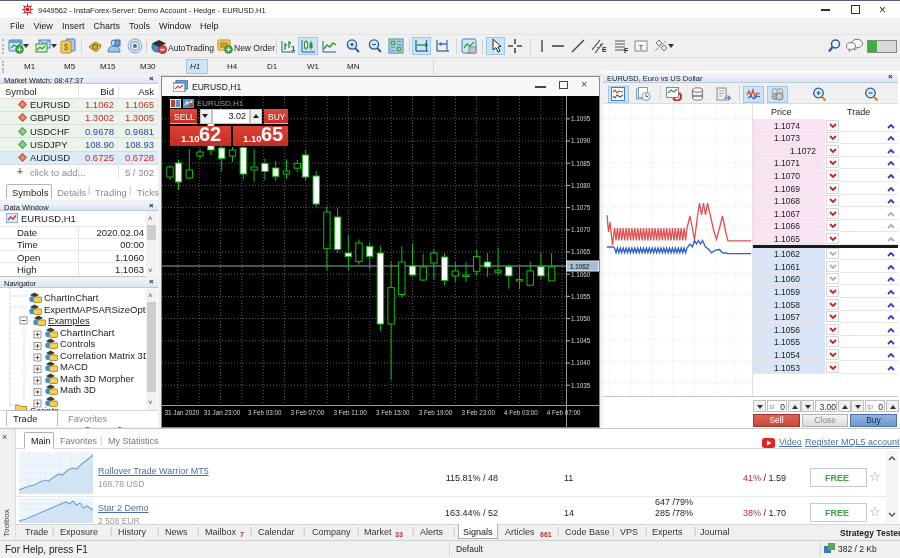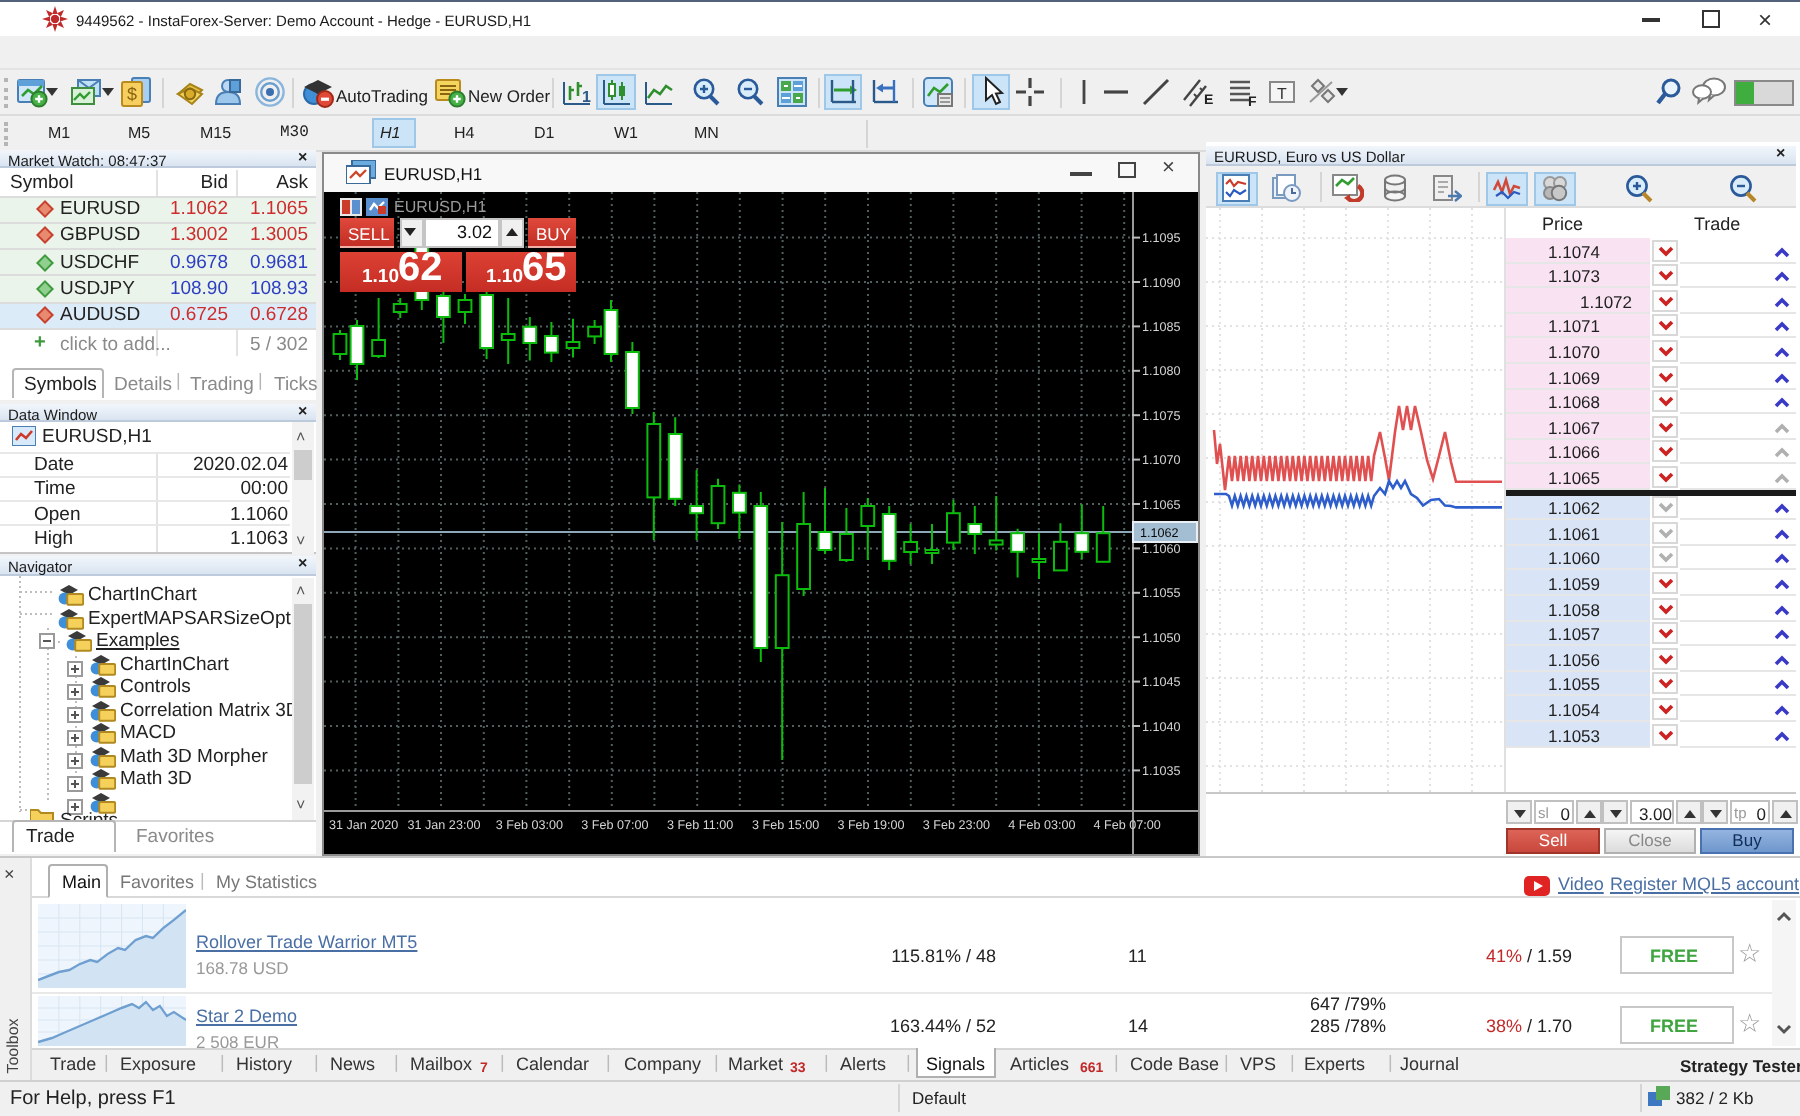--- a/index.html
+++ b/index.html
@@ -36,20 +36,29 @@
  <path d="M2 11 L3.6 7.5 L5.5 9.4 Z"></path>
         <path d="M11 11 L7.5 9.4 L9.4 7.5 Z"></path>
       </g>
 </svg>
 <div class="ab" style="left:38px;top:5.5px;font-size:7.5px;color:#1a1a1a;">9449562 - InstaForex-Server: Demo Account - Hedge - EURUSD,H1</div>
 <div class="ab" style="left:821px;top:9px;width:9px;height:1.5px;background:#333;"></div>
 <div class="ab" style="left:851px;top:5px;width:9px;height:9px;border:1.5px solid #333;"></div>
 <div class="ab" style="left:879px;top:3px;font-size:12px;color:#333;">×</div>
 
 <div class="ab" style="left:0;top:18px;width:900px;height:17px;background:#f0f0f0;border-bottom:1px solid #e3e3e3;"></div>
+<div class="ab" style="left:10px;top:21px;font-size:9px;color:#1a1a1a;display:flex;gap:0;">
+<span style="margin-right:9px;">File</span>
+      <span style="margin-right:9px;">View</span>
+      <span style="margin-right:9px;">Insert</span>
+      <span style="margin-right:9px;">Charts</span>
+      <span style="margin-right:9px;">Tools</span>
+      <span style="margin-right:9px;">Window</span>
+      <span>Help</span>
+</div>
 
 <div class="ab" style="left:0;top:35px;width:900px;height:23px;background:#f0f0f0;border-bottom:1px solid #dcdcdc;"></div>
 <div id="toolbar">
 <div class="ab" style="left:2px;top:39px;width:3px;height:15px;border-left:2px dotted #b5b5b5;"></div>
 
 <svg class="ab" style="left:8px;top:38px;" width="16" height="16" viewBox="0 0 16 16">
         <rect x="1" y="2" width="13" height="11" rx="1" fill="#cfe7f8" stroke="#4a7fb5"></rect>
         <rect x="1" y="2" width="13" height="3" fill="#5ea0d8"></rect>
         <path d="M3 10 L6 7 L9 9 L13 5" stroke="#2f9e2f" stroke-width="1.3" fill="none"></path>
         <circle cx="11.5" cy="11.5" r="3.8" fill="#45b045" stroke="#2d7d2d"></circle>
@@ -218,21 +227,21 @@
 <div class="ab" style="left:868px;top:41px;width:9px;height:11px;background:#3fae3f;"></div>
 </div>
 
 <div class="ab" style="left:0;top:58px;width:900px;height:18px;background:#f0f0f0;border-bottom:1px solid #dcdcdc;"></div>
 <div class="ab" style="left:2px;top:61px;width:3px;height:12px;border-left:2px dotted #b5b5b5;"></div>
 <div class="ab" style="left:186px;top:59px;width:22px;height:15px;background:#cce4f7;border:1px solid #9fc7e8;"></div>
 <div class="ab" style="left:0;top:62px;width:440px;font-size:8px;color:#222;">
 <span class="ab" style="left:24px;">M1</span>
       <span class="ab" style="left:64px;">M5</span>
       <span class="ab" style="left:100px;">M15</span>
-      <span class="ab" style="left:140px;font-family:Liberation Mono, monospace;">M30</span>
+      <span class="ab" style="left:140px;">M30</span>
       <span class="ab" style="left:190px;font-style:italic;">H1</span>
       <span class="ab" style="left:227px;">H4</span>
       <span class="ab" style="left:267px;">D1</span>
       <span class="ab" style="left:307px;">W1</span>
       <span class="ab" style="left:347px;">MN</span>
 </div>
 <div class="ab sep" style="left:433px;top:60px;width:1px;height:14px;"></div>
 
 <div id="leftpanels">
 

